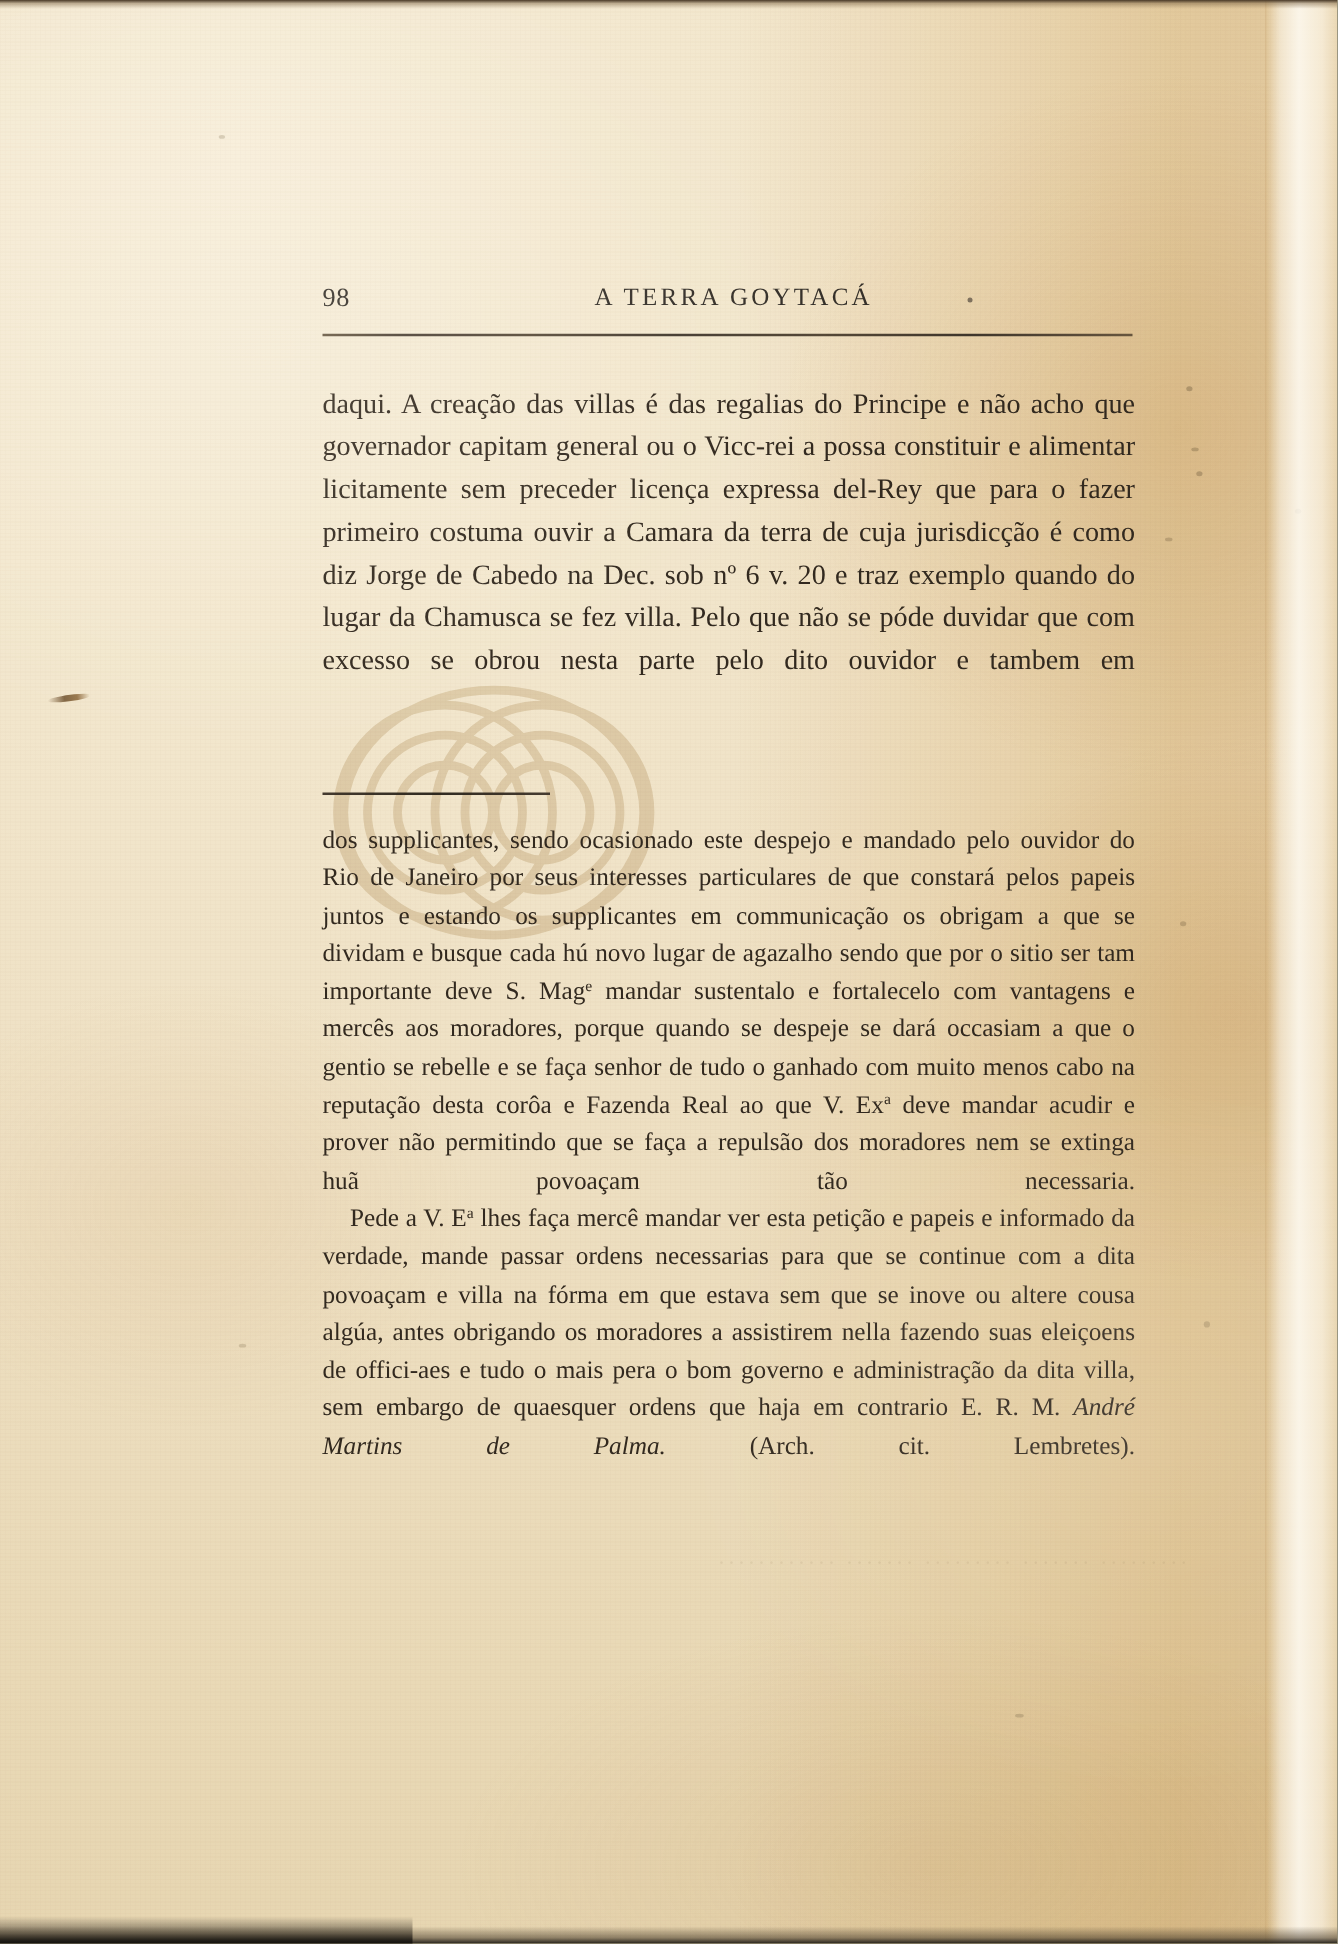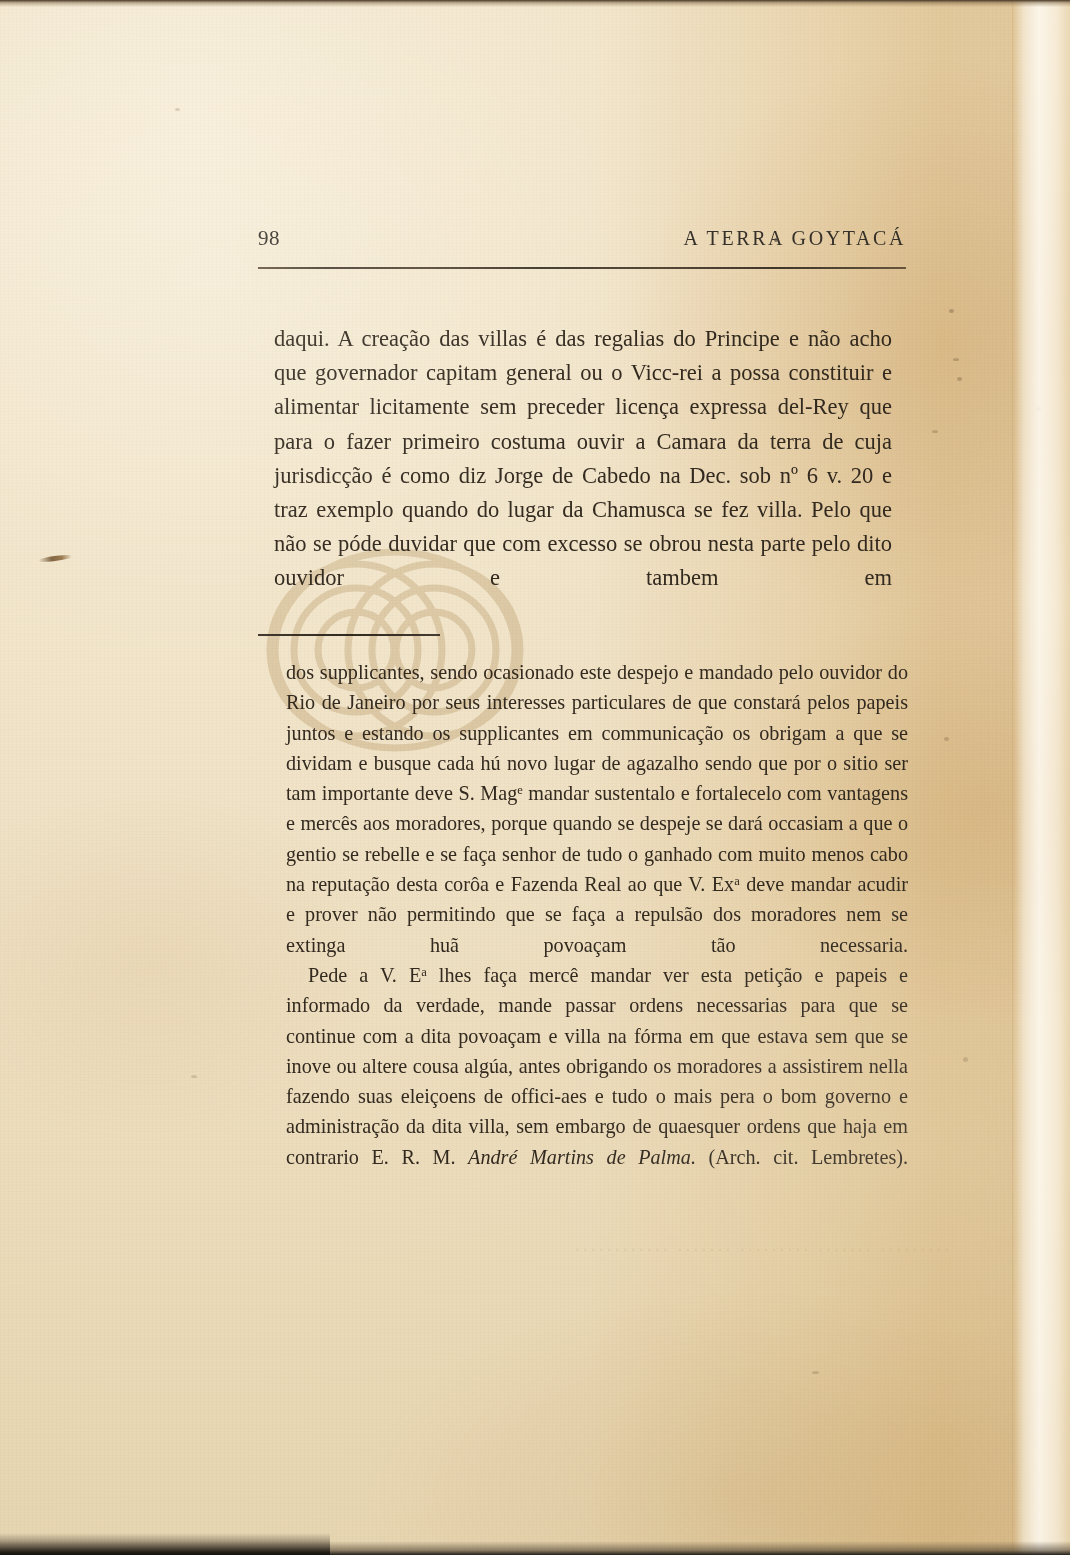--- a/index.html
+++ b/index.html
@@ -161,21 +161,21 @@
     top: 0;
     font-size: 21px;
     letter-spacing: .5px;
     color: #35302a;
   }
   .runtitle {
     position: absolute;
     left: 0;
     right: 0;
     top: 1px;
-    text-align: right;
+    text-align: center;
     padding-left: 10px;
     font-size: 20px;
     letter-spacing: 2.6px;
     color: #35302a;
   }
   .runhead-speck {
     position: absolute;
     right: 128px;
     top: 12px;
     width: 4px; height: 4px;
@@ -209,21 +209,21 @@
   }
 
   
   .body-block {
     position: absolute;
     left: 258px;
     top: 306px;
     width: 650px;
   }
   .body-block p {
-    margin: 16px;
+    margin: 0;
     font-size: 22.5px;
     line-height: 34.2px;
     text-align: justify;
     text-align-last: justify;
     color: #32291f;
     word-spacing: .5px;
   }
 
   .note-block {
     position: absolute;
@@ -232,21 +232,21 @@
     width: 650px;
   }
   .note-block p {
     margin: 0;
     font-size: 20.2px;
     line-height: 30.3px;
     text-align: justify;
     color: #32291f;
     word-spacing: .3px;
   }
-  .note-block p.just-all { text-align-last: justify; margin-left: 28px; }
+  .note-block p.just-all { text-align-last: justify; }
   .note-block p.indent   { text-indent: 22px; }
 
   .it { font-style: italic; }
   sup {
     font-size: .62em;
     vertical-align: .52em;
     line-height: 0;
   }
 
   

